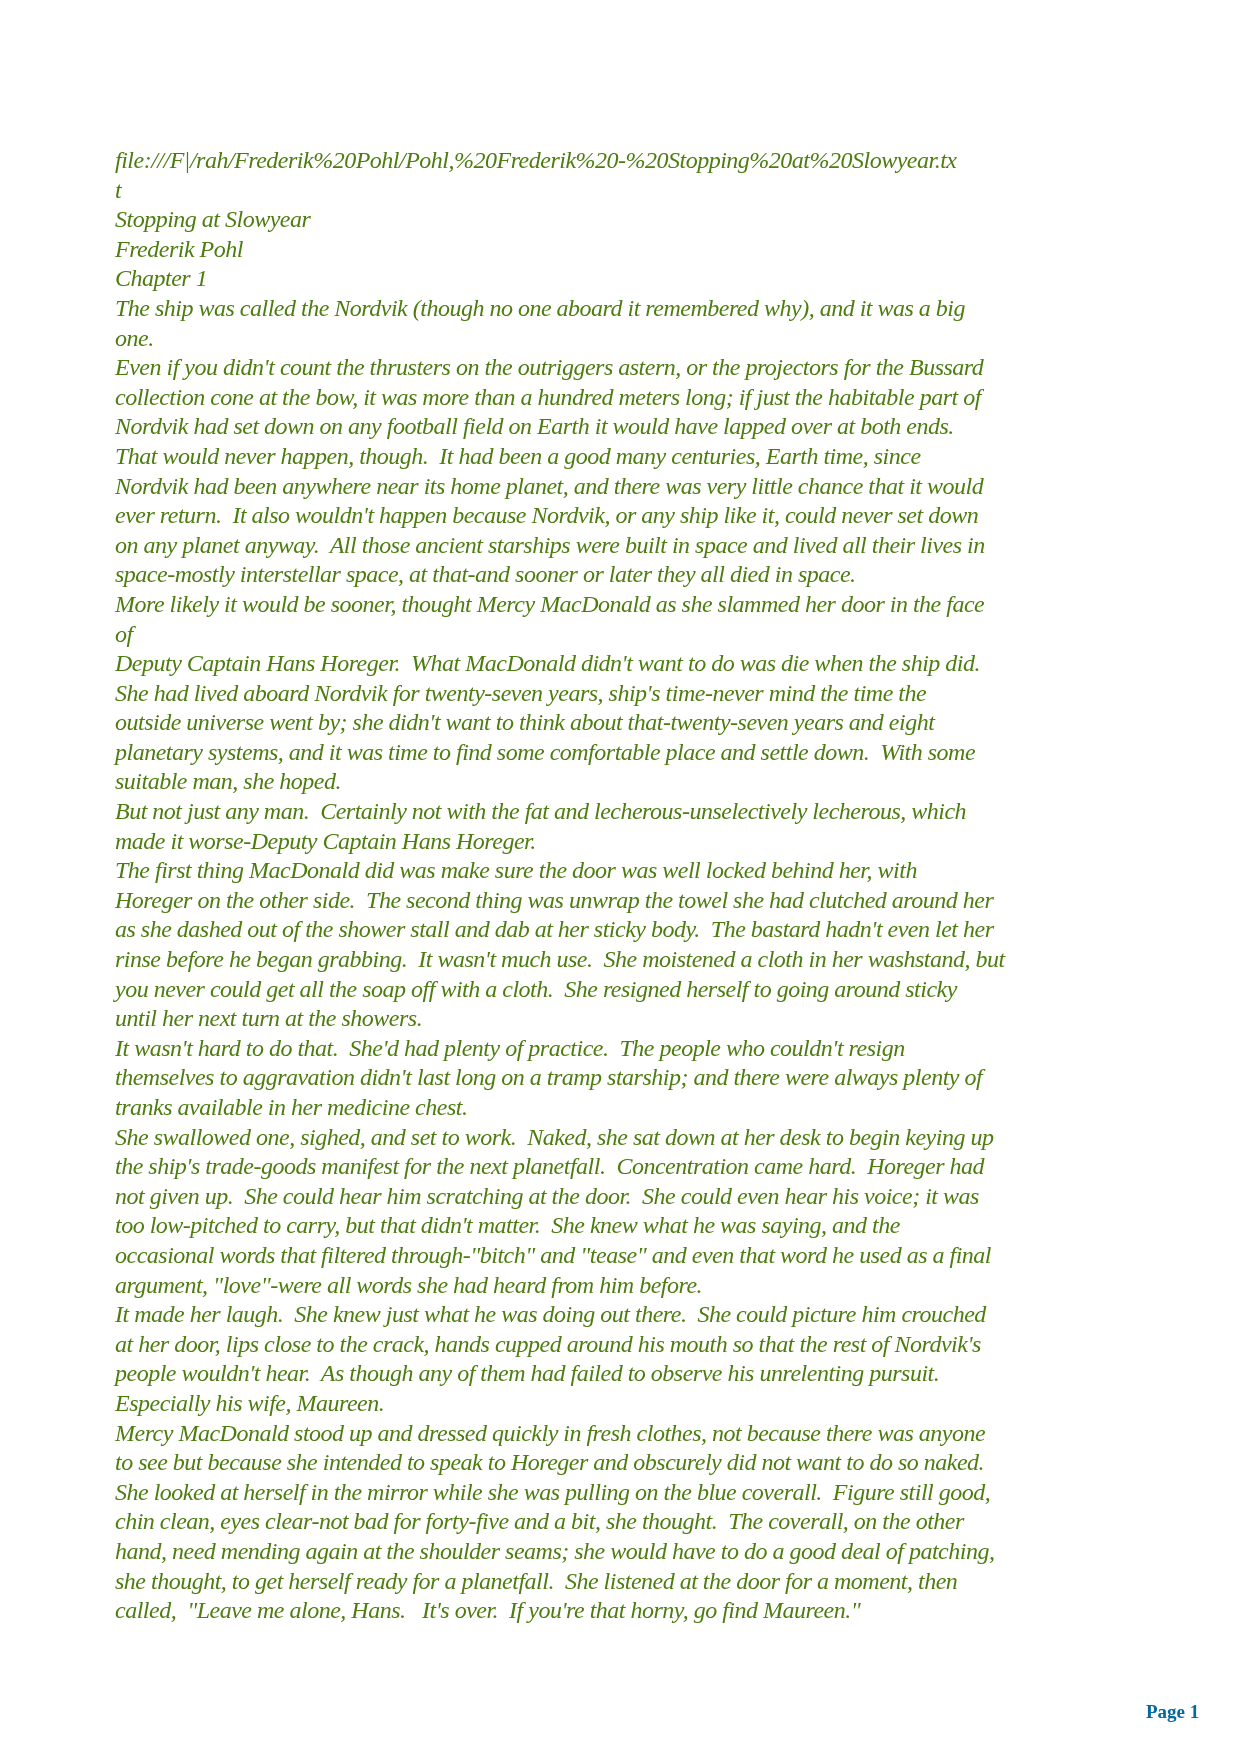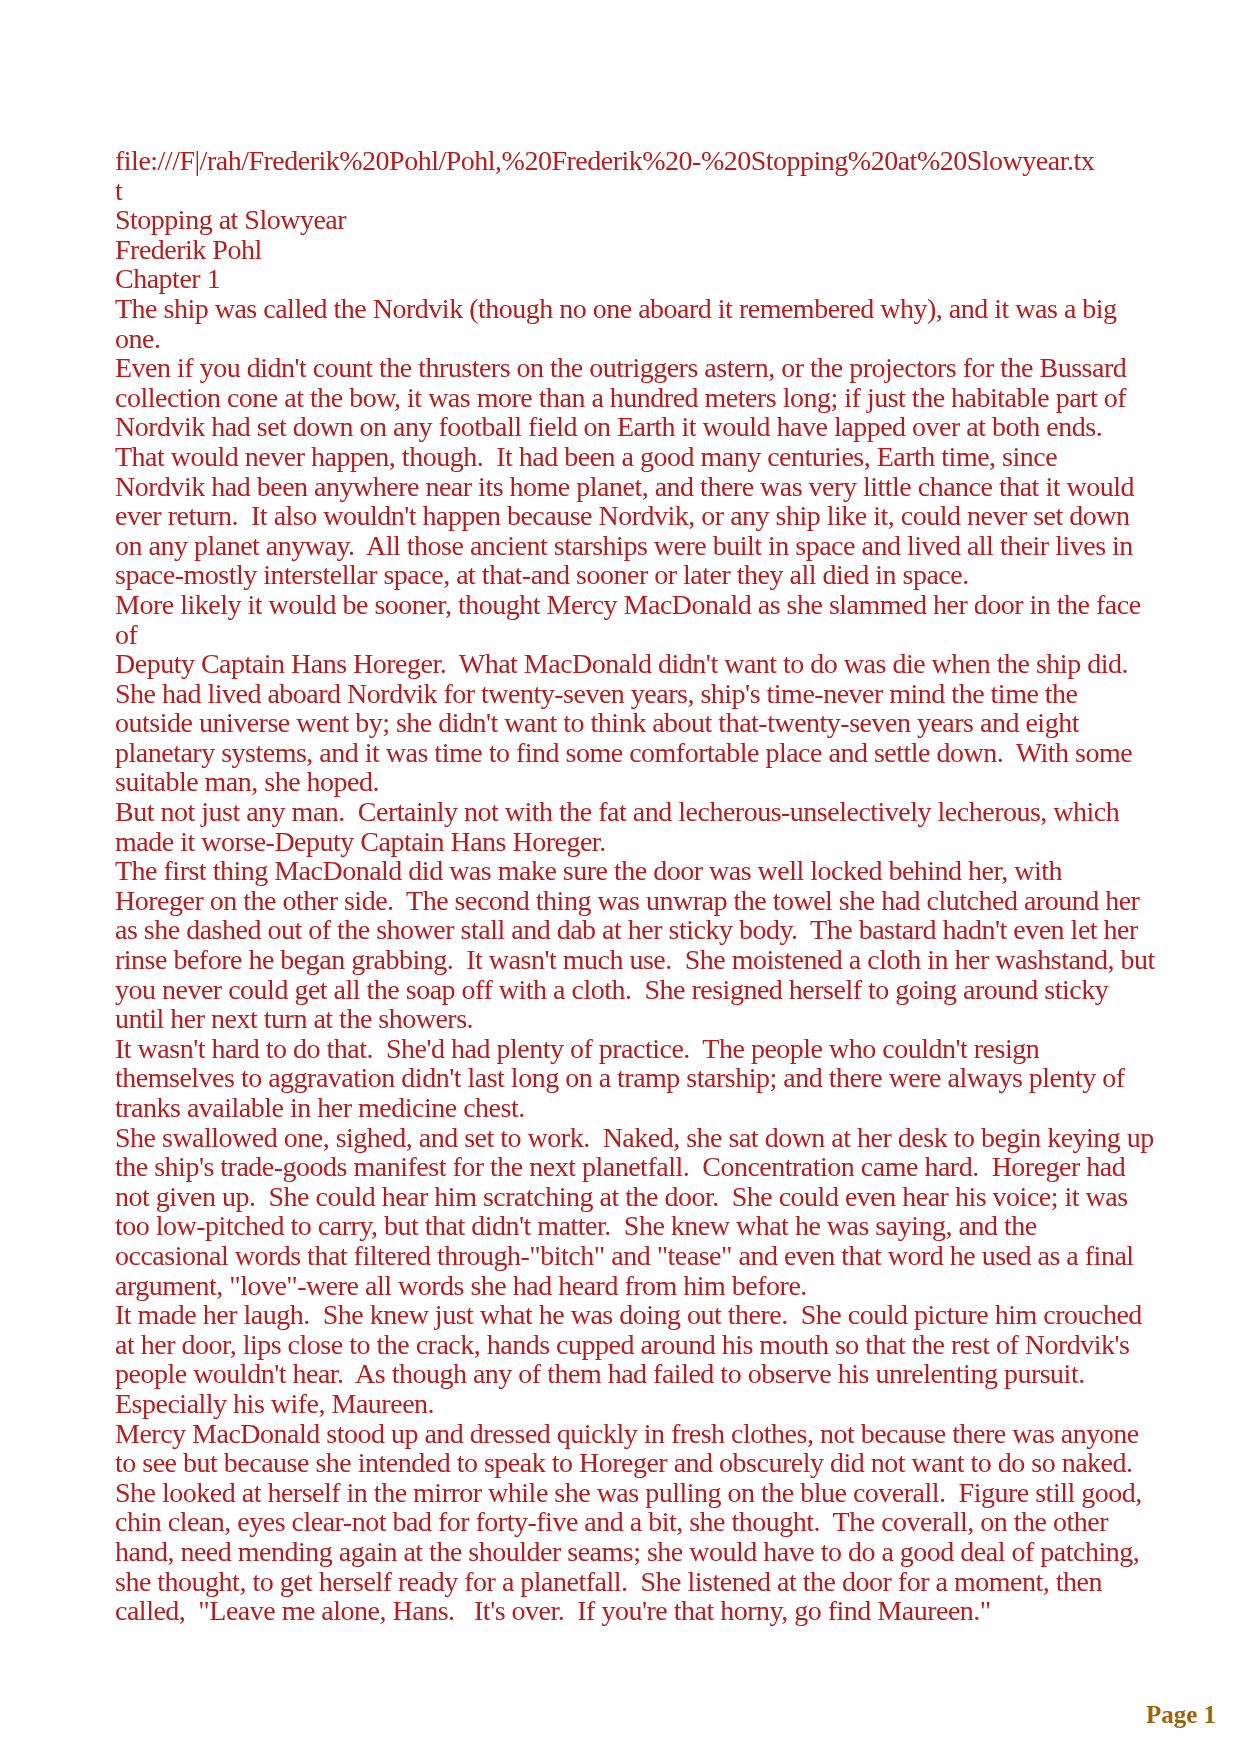--- a/index.html
+++ b/index.html
@@ -14,37 +14,38 @@
     background: #ffffff;
     overflow: hidden;
     font-family: "Liberation Serif", serif;
     color: #000000;
   }
   .doc-lines {
     position: absolute;
     left: 115px;
     top: 146px;
     width: 1110px;
-    font-size: 28px;
+    font-size: 24px;
     line-height: 29.6px;
     letter-spacing: -0.5px;
     white-space: pre;
-    color: #b91c1c;
+    color: #4d7c0f;
+    font-style: italic;
   }
   .doc-lines .line {
     height: 29.6px;
   }
   .page-footer {
     position: absolute;
     left: 1146px;
     top: 1701px;
-    font-size: 25px;
+    font-size: 19px;
     font-weight: bold;
     letter-spacing: 0;
-    color: #a16207;
+    color: #0369a1;
     white-space: pre;
   }
 </style>
 </head>
 <body>
 
 <div class="page">
   <div class="doc-lines"><div class="line">file:///F|/rah/Frederik%20Pohl/Pohl,%20Frederik%20-%20Stopping%20at%20Slowyear.tx</div><div class="line">t</div><div class="line">Stopping at Slowyear</div><div class="line">Frederik Pohl</div><div class="line">Chapter 1</div><div class="line">The ship was called the Nordvik (though no one aboard it remembered why), and it was a big</div><div class="line">one.</div><div class="line">Even if you didn't count the thrusters on the outriggers astern, or the projectors for the Bussard</div><div class="line">collection cone at the bow, it was more than a hundred meters long; if just the habitable part of</div><div class="line">Nordvik had set down on any football field on Earth it would have lapped over at both ends.</div><div class="line">That would never happen, though.  It had been a good many centuries, Earth time, since</div><div class="line">Nordvik had been anywhere near its home planet, and there was very little chance that it would</div><div class="line">ever return.  It also wouldn't happen because Nordvik, or any ship like it, could never set down</div><div class="line">on any planet anyway.  All those ancient starships were built in space and lived all their lives in</div><div class="line">space-mostly interstellar space, at that-and sooner or later they all died in space.</div><div class="line">More likely it would be sooner, thought Mercy MacDonald as she slammed her door in the face</div><div class="line">of</div><div class="line">Deputy Captain Hans Horeger.  What MacDonald didn't want to do was die when the ship did.</div><div class="line">She had lived aboard Nordvik for twenty-seven years, ship's time-never mind the time the</div><div class="line">outside universe went by; she didn't want to think about that-twenty-seven years and eight</div><div class="line">planetary systems, and it was time to find some comfortable place and settle down.  With some</div><div class="line">suitable man, she hoped.</div><div class="line">But not just any man.  Certainly not with the fat and lecherous-unselectively lecherous, which</div><div class="line">made it worse-Deputy Captain Hans Horeger.</div><div class="line">The first thing MacDonald did was make sure the door was well locked behind her, with</div><div class="line">Horeger on the other side.  The second thing was unwrap the towel she had clutched around her</div><div class="line">as she dashed out of the shower stall and dab at her sticky body.  The bastard hadn't even let her</div><div class="line">rinse before he began grabbing.  It wasn't much use.  She moistened a cloth in her washstand, but</div><div class="line">you never could get all the soap off with a cloth.  She resigned herself to going around sticky</div><div class="line">until her next turn at the showers.</div><div class="line">It wasn't hard to do that.  She'd had plenty of practice.  The people who couldn't resign</div><div class="line">themselves to aggravation didn't last long on a tramp starship; and there were always plenty of</div><div class="line">tranks available in her medicine chest.</div><div class="line">She swallowed one, sighed, and set to work.  Naked, she sat down at her desk to begin keying up</div><div class="line">the ship's trade-goods manifest for the next planetfall.  Concentration came hard.  Horeger had</div><div class="line">not given up.  She could hear him scratching at the door.  She could even hear his voice; it was</div><div class="line">too low-pitched to carry, but that didn't matter.  She knew what he was saying, and the</div><div class="line">occasional words that filtered through-"bitch" and "tease" and even that word he used as a final</div><div class="line">argument, "love"-were all words she had heard from him before.</div><div class="line">It made her laugh.  She knew just what he was doing out there.  She could picture him crouched</div><div class="line">at her door, lips close to the crack, hands cupped around his mouth so that the rest of Nordvik's</div><div class="line">people wouldn't hear.  As though any of them had failed to observe his unrelenting pursuit.</div><div class="line">Especially his wife, Maureen.</div><div class="line">Mercy MacDonald stood up and dressed quickly in fresh clothes, not because there was anyone</div><div class="line">to see but because she intended to speak to Horeger and obscurely did not want to do so naked.</div><div class="line">She looked at herself in the mirror while she was pulling on the blue coverall.  Figure still good,</div><div class="line">chin clean, eyes clear-not bad for forty-five and a bit, she thought.  The coverall, on the other</div><div class="line">hand, need mending again at the shoulder seams; she would have to do a good deal of patching,</div><div class="line">she thought, to get herself ready for a planetfall.  She listened at the door for a moment, then</div><div class="line">called,  "Leave me alone, Hans.   It's over.  If you're that horny, go find Maureen."</div></div>
   <div class="page-footer">Page 1</div>
 </div>

